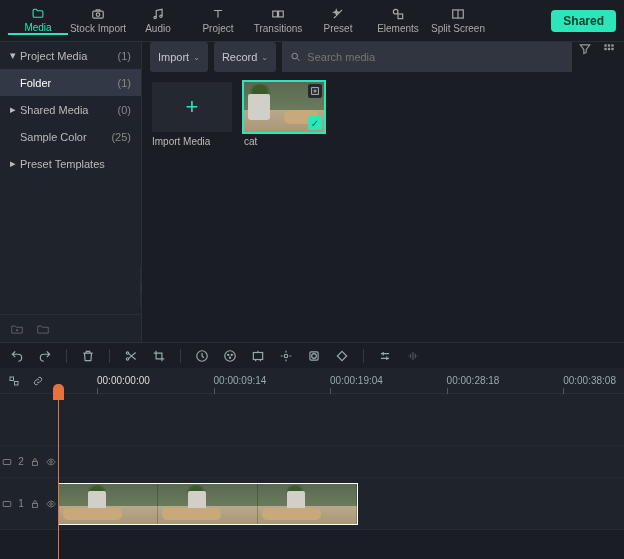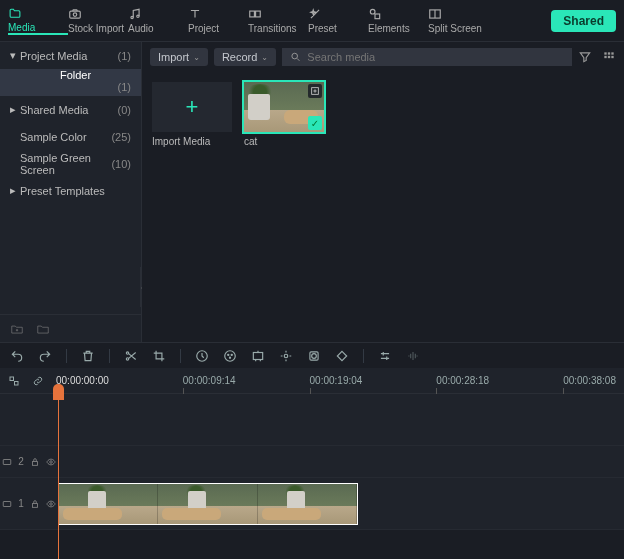--- a/index.html
+++ b/index.html
@@ -1,37 +1,37 @@
 <!DOCTYPE html>
 <html><head>
 <meta charset="utf-8">
 <style>
   * { box-sizing: border-box; margin: 0; padding: 0; }
   body { background: #1a1d24; color: #c5c8ce; font-family: sans-serif; font-size: 11px; width: 624px; height: 559px; overflow: hidden; }
   .topbar { display: flex; align-items: center; height: 42px; background: #1a1d24; border-bottom: 1px solid #2a2e36; padding: 0 8px; }
   .topbar-tabs { display: flex; gap: 0; }
-  .topbar-tab { display: flex; flex-direction: column; align-items: flex-start; justify-content: center; width: 60px; height: 28px; color: #aaa; cursor: pointer; gap: 2px; }
+  .topbar-tab { display: flex; flex-direction: column; align-items: center; justify-content: center; width: 60px; height: 28px; color: #aaa; cursor: pointer; gap: 2px; }
   .topbar-tab.active { color: #2ae6b8; border-bottom: 2px solid #2ae6b8; }
   .topbar-tab svg, .topbar-tab .glyph { height: 14px; width: 14px; display: block; }
   .topbar-tab .lbl { font-size: 10px; }
   .export-btn { margin-left: auto; background: #2ae6b8; color: #0a3b2c; border-radius: 4px; padding: 4px 12px; font-weight: 600; font-size: 12px; cursor: pointer; }
 
   .main { display: flex; height: 300px; }
   .sidebar { width: 142px; background: #1f232b; border-right: 1px solid #2a2e36; display: flex; flex-direction: column; }
   .side-item { display: flex; align-items: center; height: 27px; padding: 0 10px; color: #bbb; cursor: pointer; }
   .side-item .cnt { margin-left: auto; color: #888; }
-  .side-item.selected { background: #323845; color: #fff; flex-direction: column; }
+  .side-item.selected { background: #323845; color: #fff; }
   .side-item .caret { width: 10px; display: inline-block; }
   .side-sub { padding-left: 20px; }
   .side-bottom { margin-top: auto; height: 28px; display: flex; align-items: center; gap: 12px; padding: 0 10px; border-top: 1px solid #2a2e36; }
   .side-bottom svg { width: 14px; height: 14px; stroke: #888; fill: none; }
   .collapse-handle { position: absolute; left: 140px; top: 225px; width: 6px; height: 40px; background: #2a2e36; border-radius: 0 3px 3px 0; color: #888; font-size: 8px; display:flex; align-items:center; justify-content:center; }
 
   .content { flex: 1; background: #1a1d24; position: relative; }
-  .content-bar { display: flex; align-items: center; height: 30px; padding: 0 8px; gap: 6px; }
+  .content-bar { display: flex; height: 30px; padding: 0 8px; gap: 6px; }
   .dd { background: #31353f; padding: 3px 8px; border-radius: 3px; font-size: 11px; display: flex; align-items: center; gap: 4px; cursor: pointer; }
   .dd .chev { font-size: 8px; color: #999; }
   .search { flex: 1; background: #31353f; border-radius: 0; padding: 3px 8px; display: flex; align-items: center; gap: 6px; max-width: 300px; }
   .search input { background: transparent; border: none; color: #ccc; outline: none; width: 100%; font-size: 11px; }
   .cbar-icons { margin-left: auto; display: flex; gap: 10px; color: #999; }
 
   .media-grid { display: flex; gap: 12px; padding: 10px; }
   .media-tile { width: 80px; }
   .tile-thumb { width: 80px; height: 50px; background: #242830; display: flex; align-items: center; justify-content: center; position: relative; }
   .tile-thumb.add { color: #2ae6b8; font-size: 22px; font-weight: 300; }
@@ -43,21 +43,21 @@
   .tile-corner { position: absolute; top: 2px; right: 2px; width: 14px; height: 14px; background: rgba(30,34,40,.9); border-radius: 2px; display: flex; align-items: center; justify-content: center; }
   .tile-check { position: absolute; bottom: 2px; right: 2px; width: 14px; height: 14px; background: #2ae6b8; border-radius: 2px; color: #073; display: flex; align-items: center; justify-content: center; font-size: 10px; }
   .tile-lbl { margin-top: 4px; font-size: 10px; color: #bbb; }
 
   .toolbar { height: 26px; background: #1a1d24; border-top: 1px solid #2a2e36; display: flex; align-items: center; padding: 0 10px; gap: 14px; }
   .toolbar .sep { width: 1px; height: 14px; background: #333a44; }
   .toolbar .tb { width: 14px; height: 14px; display: flex; align-items: center; justify-content: center; color: #9aa; cursor: pointer; }
 
   .timeline { background: #1f232b; }
   .tl-head { display: flex; align-items: center; height: 26px; padding: 0 8px; gap: 12px; font-size: 10px; color: #9aa; border-bottom: 1px solid #2a2e36; }
-  .tl-head .tc0 { color: #ddd; }
+  .tl-head .tc0 { color: #ddd; margin-left: 41px; }
   .tl-ruler { flex: 1; display: flex; justify-content: space-between; position: relative; height: 20px; align-items: center; }
   .tl-tick { position: relative; }
   .tl-tick::before { content: ""; position: absolute; bottom: -8px; left: 0; width: 1px; height: 6px; background: #555; }
   .playhead { position: absolute; left: 58px; top: 0; width: 1px; height: 190px; background: #e6733c; z-index: 5; }
   .playhead::before { content: ""; position: absolute; top: -10px; left: -5px; width: 11px; height: 16px; background: #e6733c; border-radius: 5px 5px 0 0; }
   .tl-body { position: relative; }
   .tl-row { height: 52px; display: flex; align-items: center; border-bottom: 1px solid #262a32; }
   .tl-row.short { height: 32px; }
   .tl-row-head { width: 58px; display: flex; align-items: center; justify-content: center; gap: 6px; color: #888; font-size: 10px; }
   .clip { height: 42px; width: 300px; border: 1px solid #fff; background: #3a3f48; display: flex; overflow: hidden; position: relative; }
@@ -144,24 +144,20 @@
       <span class="cnt">(1)</span>
     </div>
     <div class="side-item">
       <span class="caret">▸</span>
       <span>Shared Media</span>
       <span class="cnt">(0)</span>
     </div>
     <div class="side-item side-sub">
       <span>Sample Color</span>
       <span class="cnt">(25)</span>
-    </div>
-    <div class="side-item side-sub">
-      <span>Sample Green Screen</span>
-      <span class="cnt">(10)</span>
     </div>
     <div class="side-item">
       <span class="caret">▸</span>
       <span>Preset Templates</span>
     </div>
     <div class="side-bottom">
       <div>
           <svg viewBox="0 0 24 24">
             <path d="M3 7h6l2 2h10v10H3z"></path>
             <path d="M12 12v4M10 14h4"></path>

